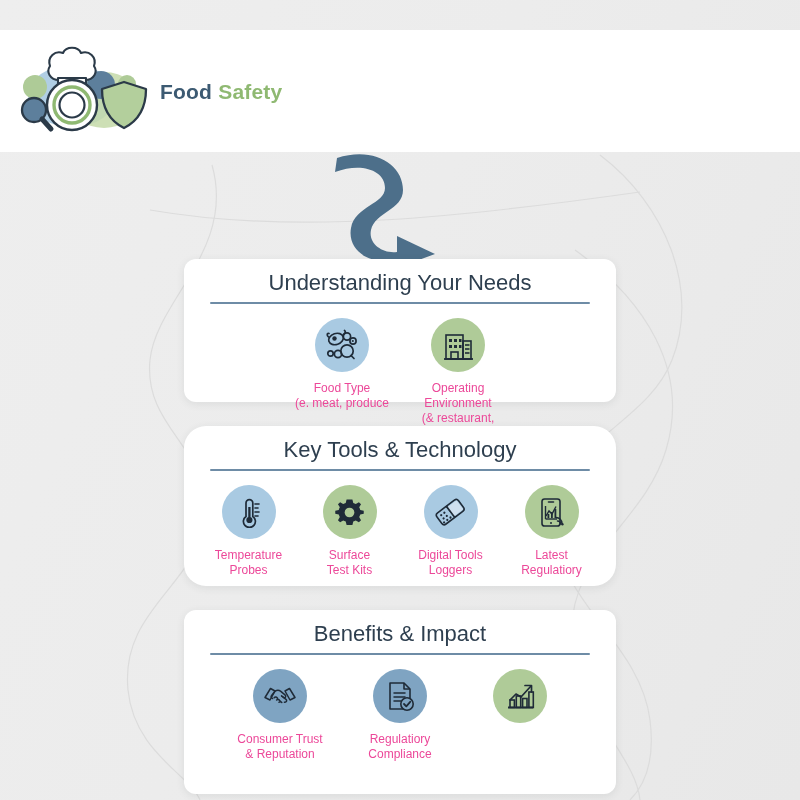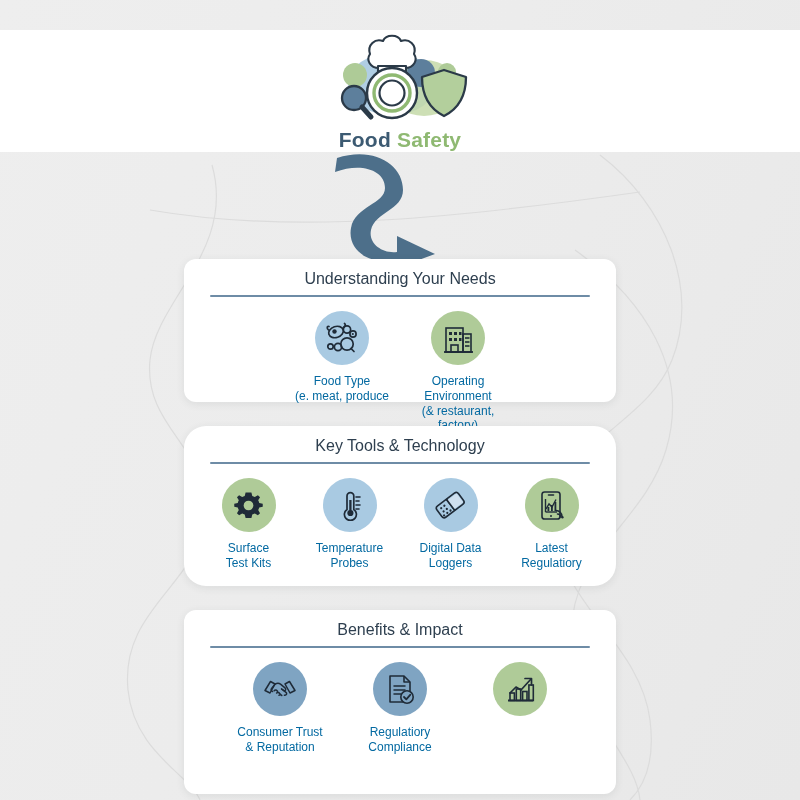--- a/index.html
+++ b/index.html
@@ -31,21 +31,21 @@
 
   
   #header-band {
     position: absolute;
     left: 0;
     top: 30px;
     width: 800px;
     height: 122px;
     background: #ffffff;
     display: flex;
-    flex-direction: column;
+    flex-direction: row;
     align-items: center;
     justify-content: flex-start;
   }
 
   #brand-logo {
     margin-top: 2px;
   }
 
   #brand-title {
     font-size: 21px;
@@ -75,21 +75,21 @@
     padding: 0 14px;
   }
 
   #card-needs  { top: 259px; height: 143px; }
   #card-tools  { top: 426px; height: 160px; border-radius: 22px; }
   #card-impact { top: 610px; height: 184px; }
 
   .card-title {
     text-align: center;
     color: #2e3f4f;
-    font-size: 16px;
+    font-size: 22px;
     font-weight: normal;
     padding-top: 11px;
     line-height: 1.15;
   }
 
   .card-rule {
     height: 2px;
     background: #6e8ca6;
     margin: 7px 12px 0 12px;
     border-radius: 1px;
@@ -121,21 +121,21 @@
     justify-content: center;
     flex: none;
   }
   .c-lightblue { background: #a9cae2; }
   .c-midblue   { background: #7fa4c2; }
   .c-green     { background: #afcb98; }
 
   .item-label {
     margin-top: 9px;
     text-align: center;
-    color: #0369a1;
+    color: #ec4899;
     font-size: 12px;
     line-height: 1.22;
     white-space: pre-line;
   }
 
   .ico { display: block; }
 </style>
 </head>
 <body>
 
@@ -252,55 +252,55 @@
     </div>
   </div>
 
   <div class="card" id="card-tools">
     <div class="card-title">Key Tools &amp; Technology</div>
     <div class="card-rule"></div>
 
     <div class="items">
 
       <div class="item">
+        <div class="icon-circle c-lightblue">
+          <svg class="ico" width="32" height="32" viewBox="0 0 32 32" fill="none" stroke="#1f2b38" stroke-width="1.7">
+            <path d="M13,20.5 L13,7 a3.4,3.4 0 0 1 6.8,0 L19.8,20.5
+                     a6,6 0 1 1 -6.8,0 Z"></path>
+            <circle cx="16.4" cy="24" r="3.1" fill="#1f2b38" stroke="none"></circle>
+            <line x1="16.4" y1="11" x2="16.4" y2="22" stroke-width="2.3"></line>
+            <g stroke-linecap="round" stroke-width="1.6">
+              <line x1="22" y1="8" x2="26" y2="8"></line>
+              <line x1="22" y1="12" x2="25" y2="12"></line>
+              <line x1="22" y1="16" x2="26" y2="16"></line>
+              <line x1="22" y1="20" x2="25" y2="20"></line>
+            </g>
+          </svg>
+        </div>
+        <div class="item-label">Temperature
+Probes</div>
+      </div>
+
+      <div class="item">
         <div class="icon-circle c-green">
           <svg class="ico" width="31" height="31" viewBox="0 0 32 32">
             <path fill="#1f2b38" d="M16,2.5 l3,0 0.9,3.6 a10.8,10.8 0 0 1 2.6,1.1
                   l3.2,-1.9 2.2,2.2 -1.9,3.2 a10.8,10.8 0 0 1 1.1,2.6
                   l3.6,0.9 0,3 -3.6,0.9 a10.8,10.8 0 0 1 -1.1,2.6
                   l1.9,3.2 -2.2,2.2 -3.2,-1.9 a10.8,10.8 0 0 1 -2.6,1.1
                   l-0.9,3.6 -3,0 -3,0 -0.9,-3.6 a10.8,10.8 0 0 1 -2.6,-1.1
                   l-3.2,1.9 -2.2,-2.2 1.9,-3.2 a10.8,10.8 0 0 1 -1.1,-2.6
                   l-3.6,-0.9 0,-3 3.6,-0.9 a10.8,10.8 0 0 1 1.1,-2.6
                   l-1.9,-3.2 2.2,-2.2 3.2,1.9 a10.8,10.8 0 0 1 2.6,-1.1
                   l0.9,-3.6 3,0 Z"></path>
             <circle cx="16" cy="16" r="5" fill="#afcb98"></circle>
           </svg>
         </div>
         <div class="item-label">Surface
 Test Kits</div>
-      </div>
-
-      <div class="item">
-        <div class="icon-circle c-lightblue">
-          <svg class="ico" width="32" height="32" viewBox="0 0 32 32" fill="none" stroke="#1f2b38" stroke-width="1.7">
-            <path d="M13,20.5 L13,7 a3.4,3.4 0 0 1 6.8,0 L19.8,20.5
-                     a6,6 0 1 1 -6.8,0 Z"></path>
-            <circle cx="16.4" cy="24" r="3.1" fill="#1f2b38" stroke="none"></circle>
-            <line x1="16.4" y1="11" x2="16.4" y2="22" stroke-width="2.3"></line>
-            <g stroke-linecap="round" stroke-width="1.6">
-              <line x1="22" y1="8" x2="26" y2="8"></line>
-              <line x1="22" y1="12" x2="25" y2="12"></line>
-              <line x1="22" y1="16" x2="26" y2="16"></line>
-              <line x1="22" y1="20" x2="25" y2="20"></line>
-            </g>
-          </svg>
-        </div>
-        <div class="item-label">Temperature
-Probes</div>
       </div>
 
       <div class="item">
         <div class="icon-circle c-lightblue">
           <svg class="ico" width="33" height="33" viewBox="0 0 33 33" fill="none" stroke="#1f2b38" stroke-width="1.6">
             <g transform="rotate(-37 16.5 16.5)">
               <rect x="3" y="9" width="27" height="14" rx="3"></rect>
               <line x1="17" y1="9" x2="17" y2="23"></line>
               <path d="M17,10.5 L28.5,10.5 a2,2 0 0 1 0,0 L28.5,21.5 L17,21.5 Z" fill="#cfe0ef" stroke="none"></path>
               <line x1="17" y1="9" x2="17" y2="23"></line>
@@ -309,21 +309,21 @@
                 <circle cx="11.5" cy="13" r="1.1"></circle>
                 <circle cx="7.5" cy="17" r="1.1"></circle>
                 <circle cx="11.5" cy="17" r="1.1"></circle>
                 <circle cx="9.5" cy="20.5" r="1.1"></circle>
                 <circle cx="13.5" cy="20.5" r="1.1"></circle>
                 <circle cx="5.5" cy="20.5" r="1.1"></circle>
               </g>
             </g>
           </svg>
         </div>
-        <div class="item-label">Digital Data
+        <div class="item-label">Digital Tools
 Loggers</div>
       </div>
 
       <div class="item">
         <div class="icon-circle c-green">
           <svg class="ico" width="33" height="33" viewBox="0 0 33 33" fill="none" stroke="#1f2b38" stroke-width="1.6">
             <rect x="7" y="3" width="18" height="27" rx="2.6"></rect>
             <line x1="13.5" y1="6" x2="18.5" y2="6" stroke-linecap="round"></line>
             <circle cx="16" cy="27" r="1" fill="#1f2b38" stroke="none"></circle>
             <g stroke-width="1.4">

